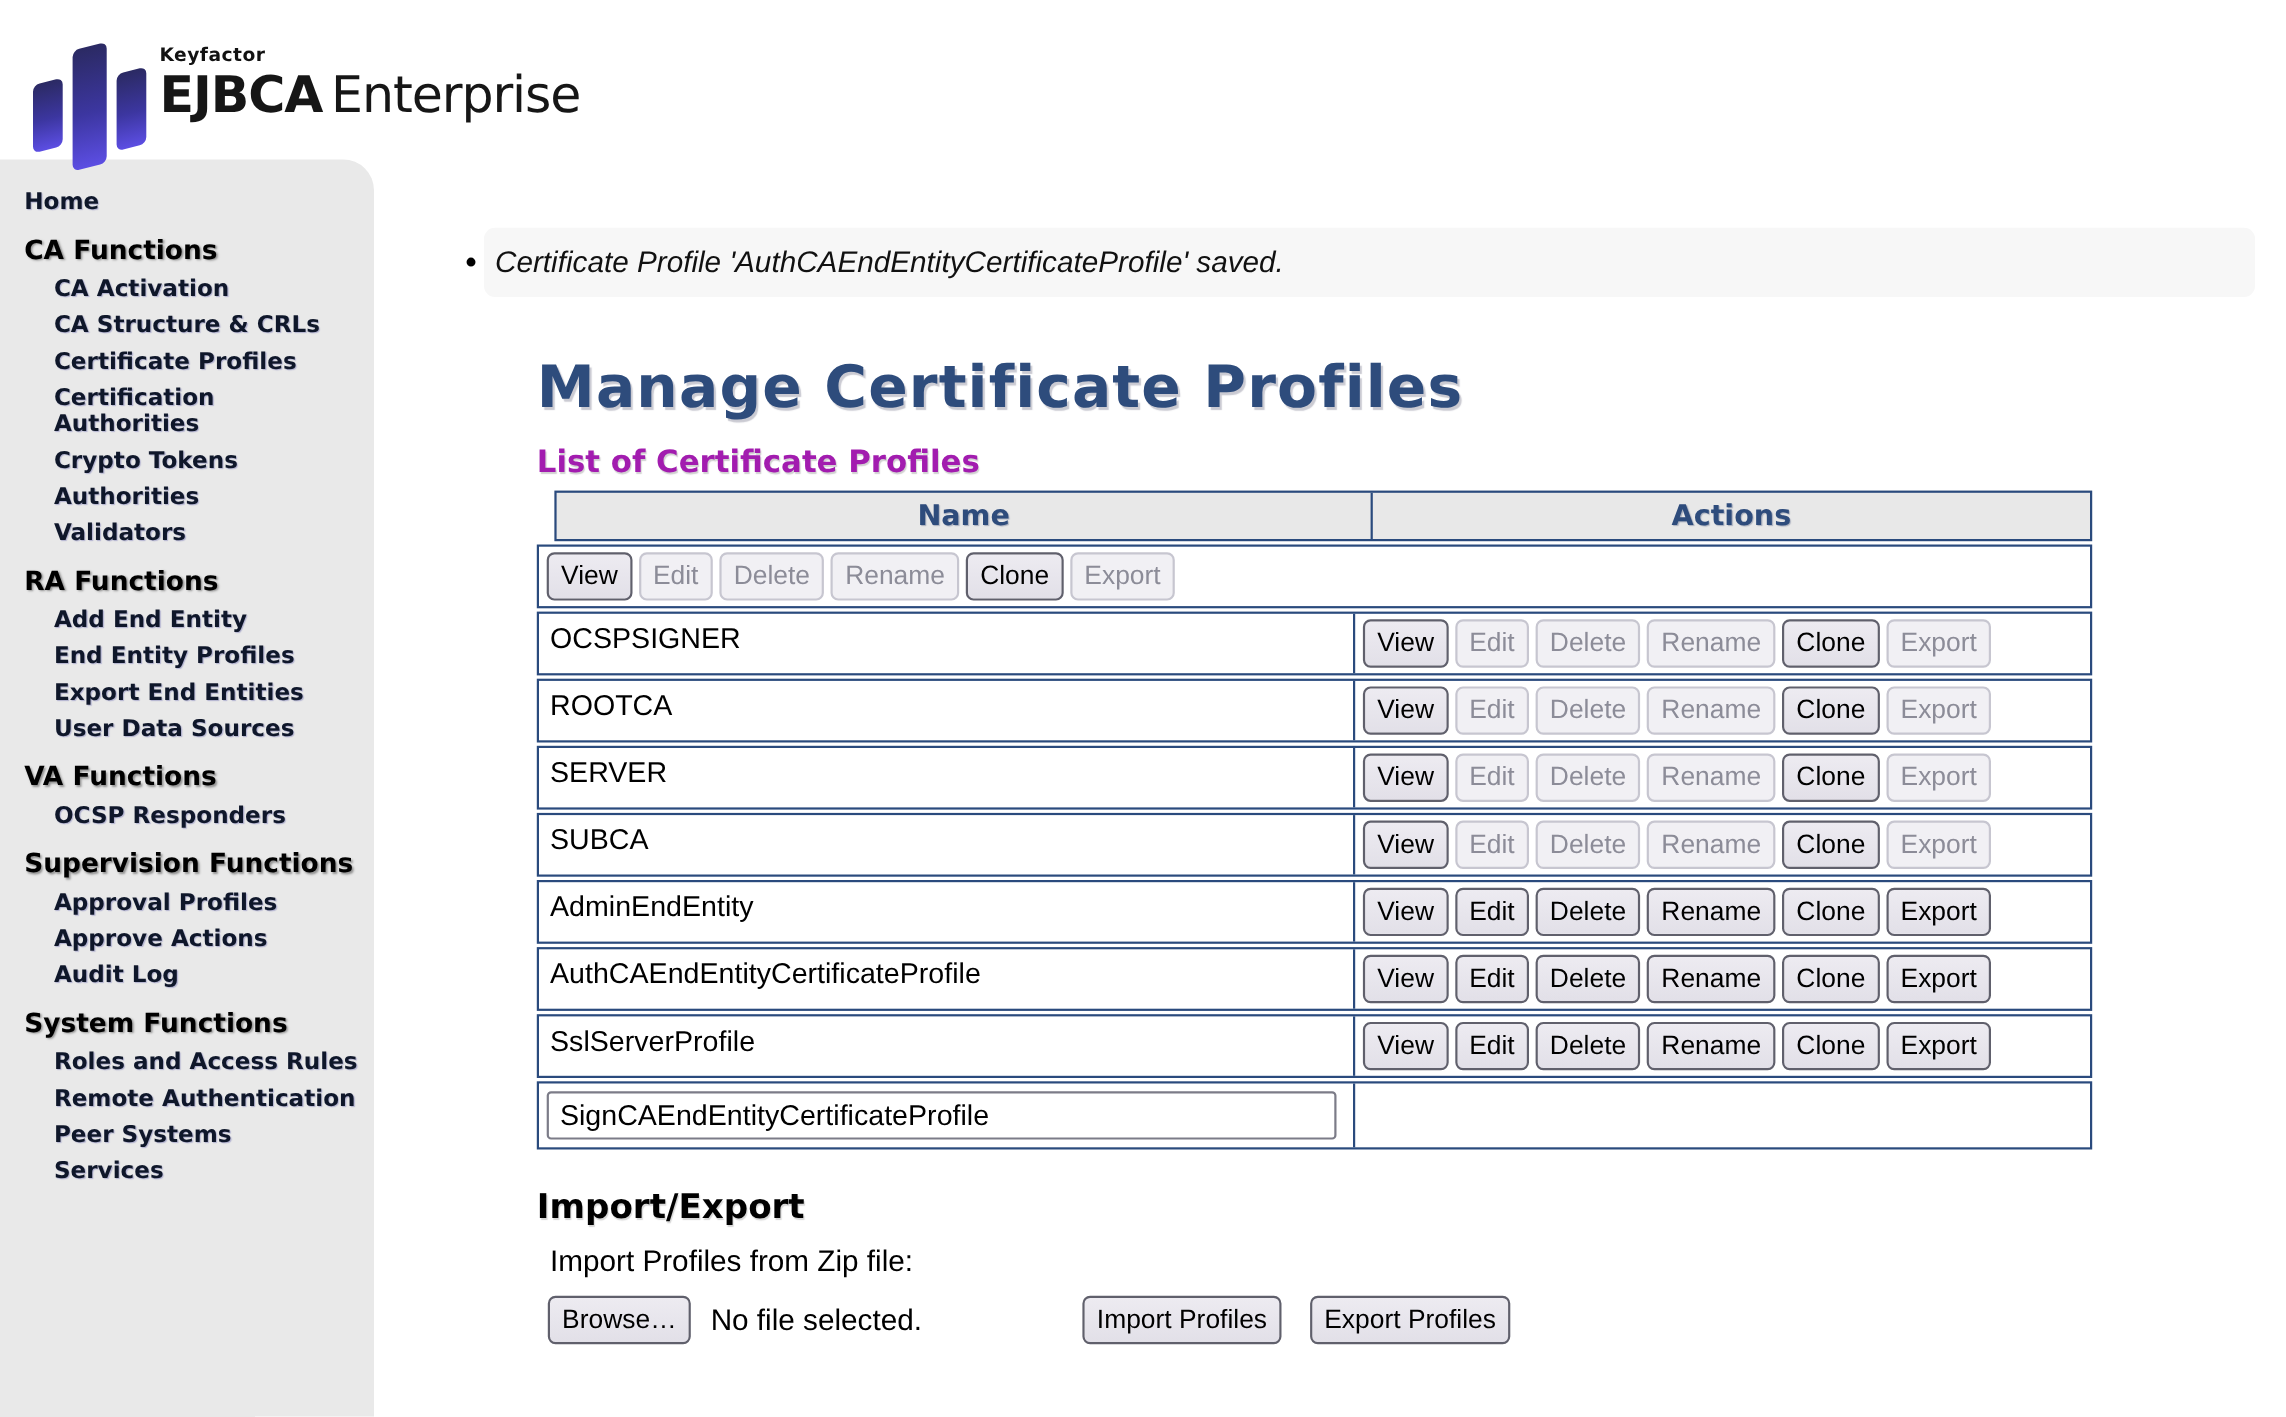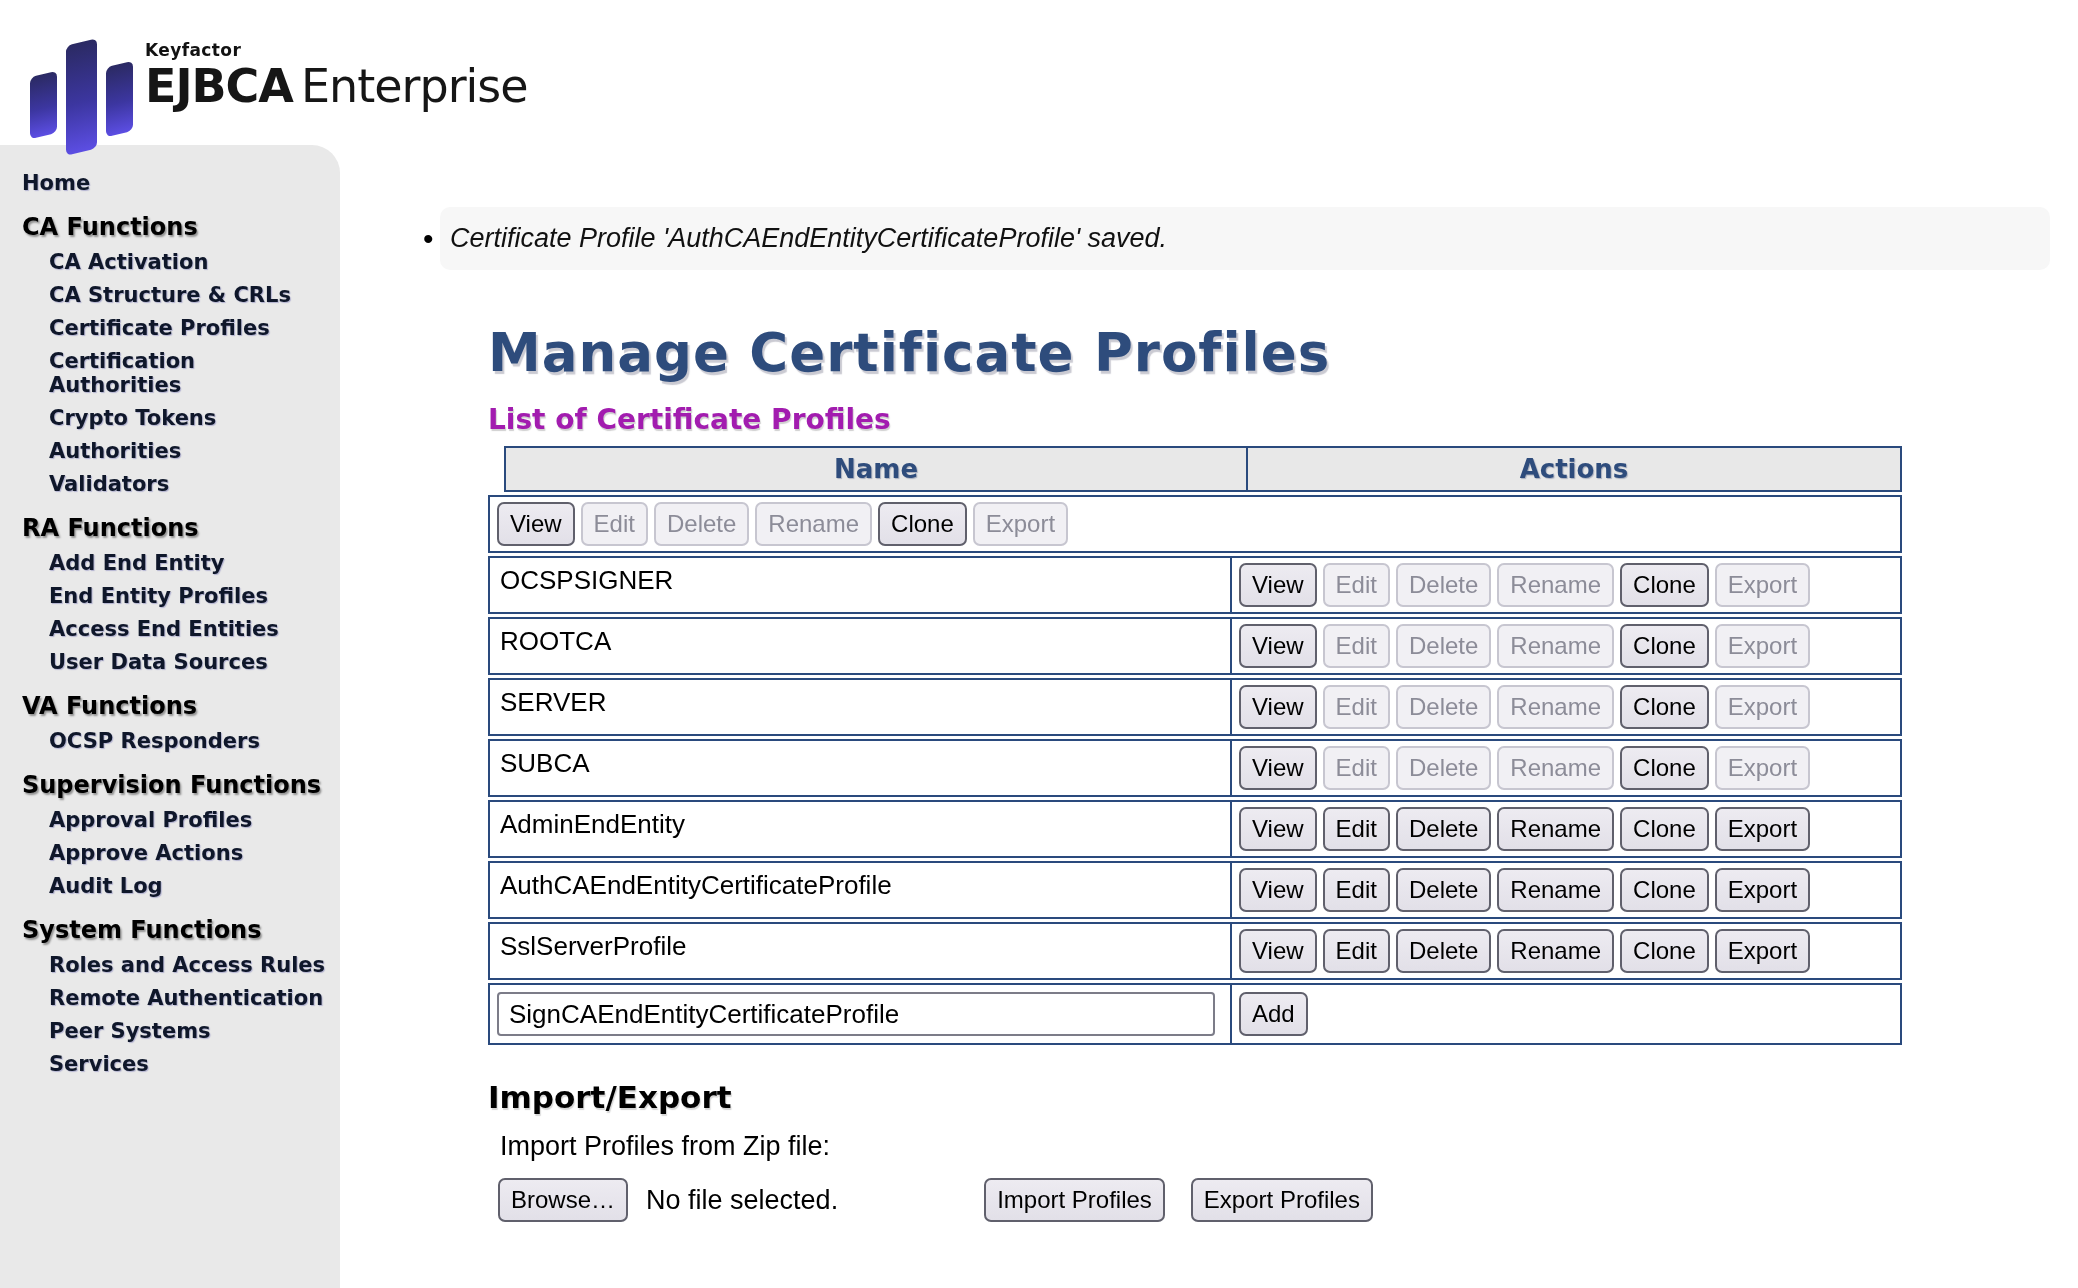--- a/index.html
+++ b/index.html
@@ -133,21 +133,21 @@
             <a class="nav-link">Certificate Profiles</a>
             <a class="nav-link">Certification Authorities</a>
             <a class="nav-link">Crypto Tokens</a>
             <a class="nav-link">Authorities</a>
             <a class="nav-link">Validators</a>
           </div>
           <div>
             <div class="section-title">RA Functions</div>
             <a class="nav-link">Add End Entity</a>
             <a class="nav-link">End Entity Profiles</a>
-            <a class="nav-link">Access End Entities</a>
+            <a class="nav-link">Export End Entities</a>
             <a class="nav-link">User Data Sources</a>
           </div>
           <div>
             <div class="section-title">VA Functions</div>
             <a class="nav-link">OCSP Responders</a>
           </div>
           <div>
             <div class="section-title">Supervision Functions</div>
             <a class="nav-link">Approval Profiles</a>
             <a class="nav-link">Approve Actions</a>
@@ -263,23 +263,20 @@
                 <button class="btn">Rename</button>
                 <button class="btn">Clone</button>
                 <button class="btn">Export</button>
               </div>
             </div>
           </div>
 
         <div class="trow add-row">
           <div class="cell name-cell">
             <input type="text" value="SignCAEndEntityCertificateProfile" style="">
-          </div>
-          <div class="cell actions-cell">
-            <button class="btn">Add</button>
           </div>
         </div>
       </div>
 
       <h3>Import/Export</h3>
       <div class="import-instruction">Import Profiles from Zip file:</div>
       <div class="file-row">
         <button class="btn">Browse…</button>
         <span class="file-status">No file selected.</span>
         <button class="btn import-btn">Import Profiles</button>

